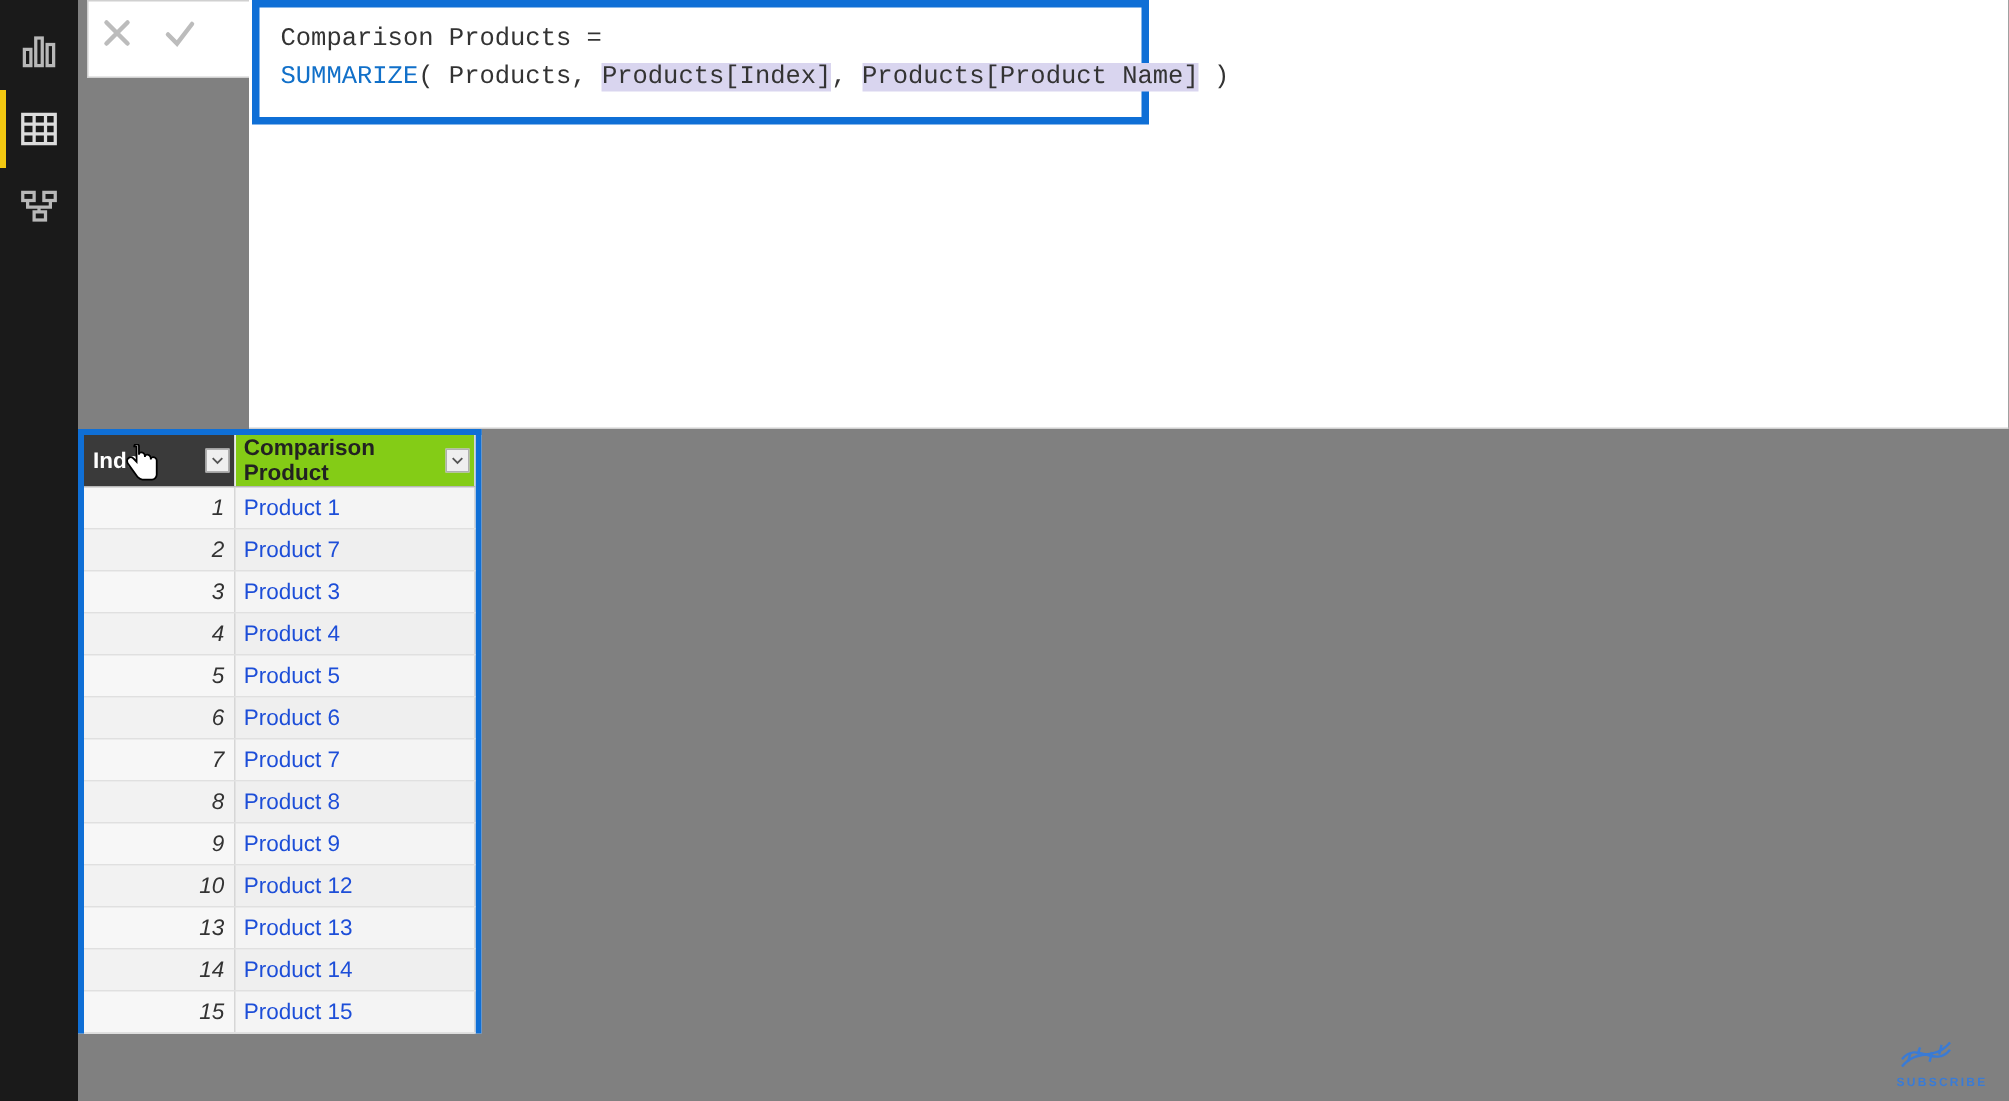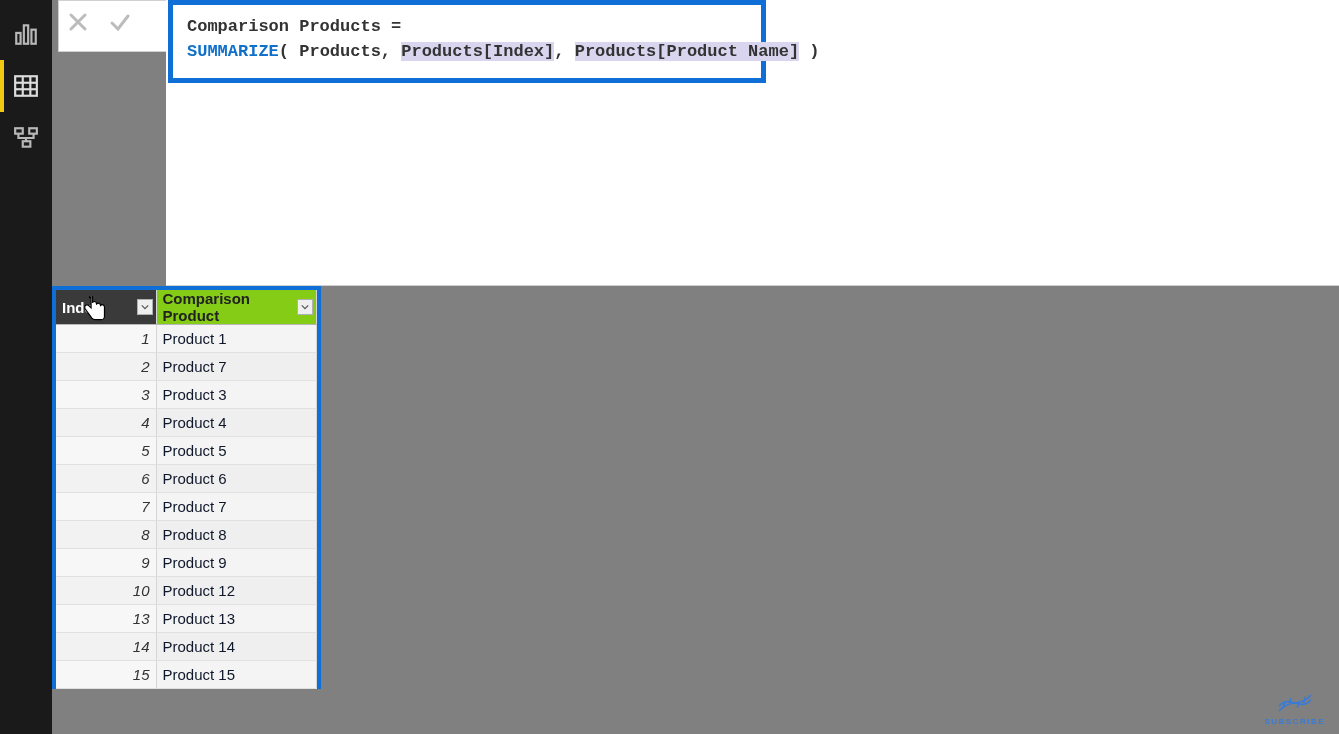--- a/index.html
+++ b/index.html
@@ -65,21 +65,20 @@
     top: 0;
     width: 598px;
     padding: 10px 14px 14px 14px;
     background: #ffffff;
     border: 5px solid #0f6fd6;
     font-family: Consolas, "Courier New", monospace;
     font-size: 17px;
     line-height: 1.45;
     color: #333;
     white-space: pre;
-    font-weight: bold;
   }
   .kw { color: #1170c9; }
   .hl { background: #d9d5ef; }
 
   
   .formula-left-grey {
     position: absolute;
     left: 0; top: 0;
     width: 114px;
     height: 286px;
@@ -150,21 +149,21 @@
   td.idx {
     width: 100px;
     text-align: right;
     font-style: italic;
     color: #333;
     background: #f2f2f2;
   }
   td.prod {
     width: 160px;
     background: #efefef;
-    color: #0f172a;
+    color: #1d4ed8;
   }
   tbody tr:nth-child(odd) td.idx { background: #f7f7f7; }
   tbody tr:nth-child(odd) td.prod { background: #f4f4f4; }
 
   
   .cursor {
     position: absolute;
     left: 82px;
     top: 296px;
     width: 26px;
@@ -173,21 +172,20 @@
     z-index: 50;
   }
 
   
   .subscribe {
     position: absolute;
     right: 14px;
     bottom: 8px;
     display: flex;
     flex-direction: column;
-    align-items: center;
     gap: 1px;
     color: #3a7bd5;
     font-size: 8px;
     letter-spacing: 1.5px;
     font-weight: 700;
   }
   .subscribe svg { width: 40px; height: 26px; }
 </style>
 </head>
 <body>

